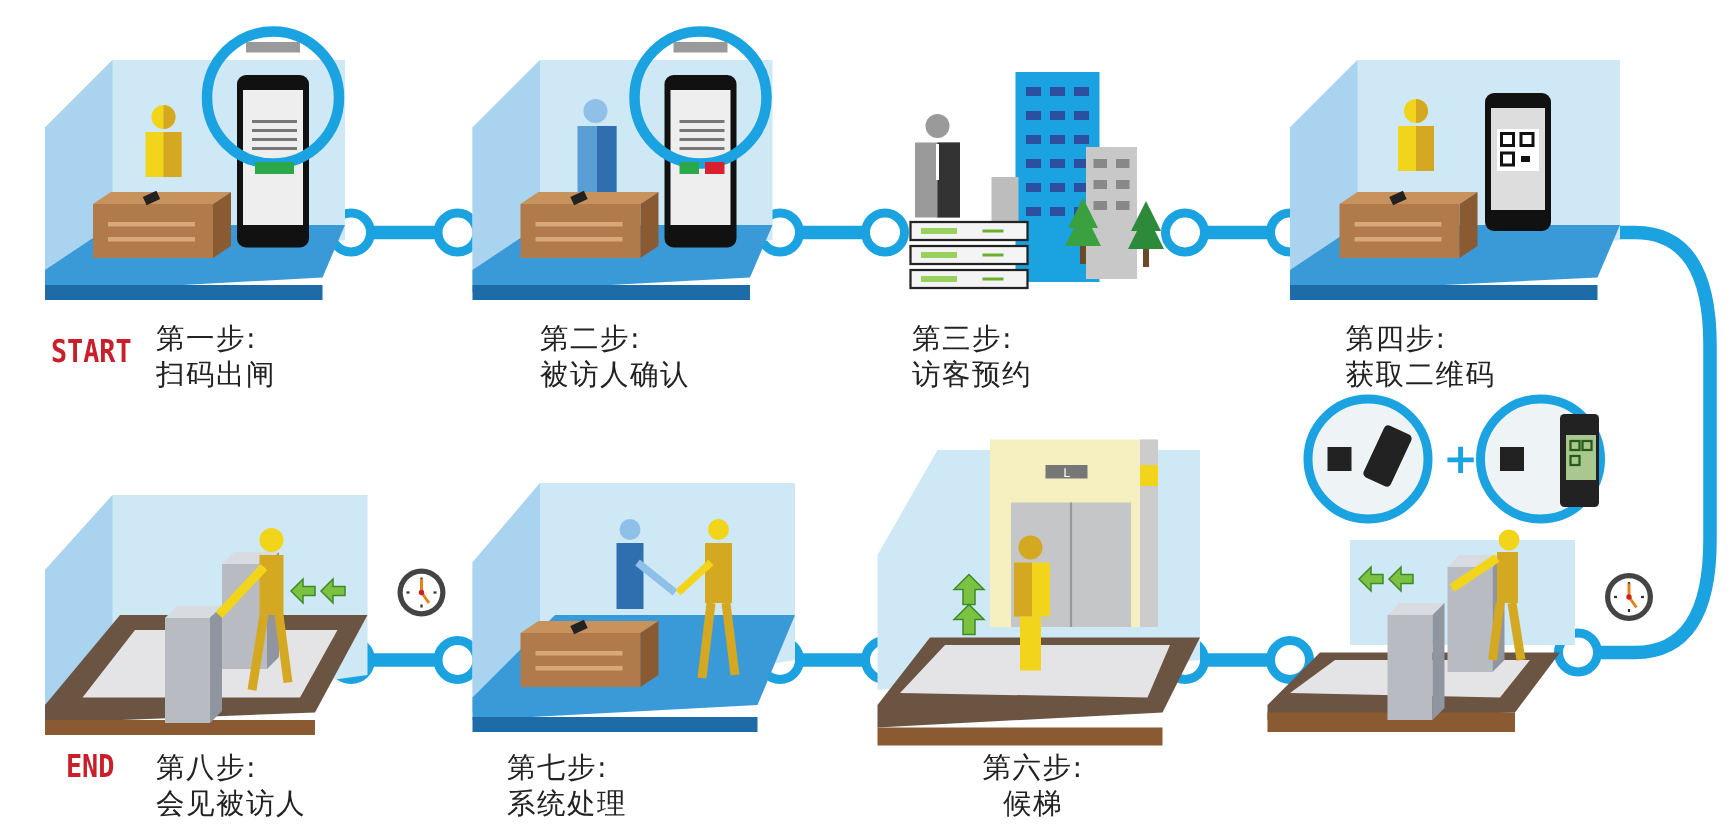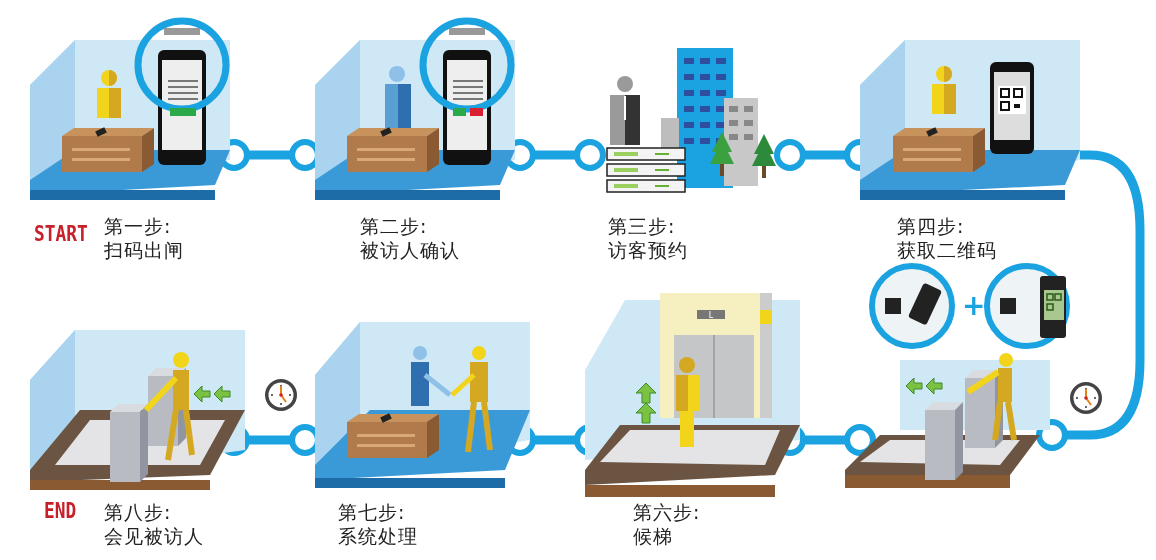--- a/index.html
+++ b/index.html
@@ -293,21 +293,21 @@
 </div>
 
 <div class="step" style="left:897px; top:214px;">
   <div class="label" style="position:static">第四步:</div>
   <div class="label" style="position:static">获取二维码</div>
 </div>
 
 <div class="label" style="left:962px; top:294px; font-size:28px; color:#1aa3e0; font-weight:bold;">+</div>
 
 
-<div class="step" style="left:633px; top:500px;">
+<div class="step" style="left:655px; top:500px;text-align:center;">
   <div class="label" style="position:static">第六步:</div>
   <div class="label" style="position:static">候梯</div>
 </div>
 
 <div class="step" style="left:338px; top:500px;">
   <div class="label" style="position:static">第七步:</div>
   <div class="label" style="position:static">系统处理</div>
 </div>
 
 <div class="marker" style="left:44px; top:499px;">END</div>

